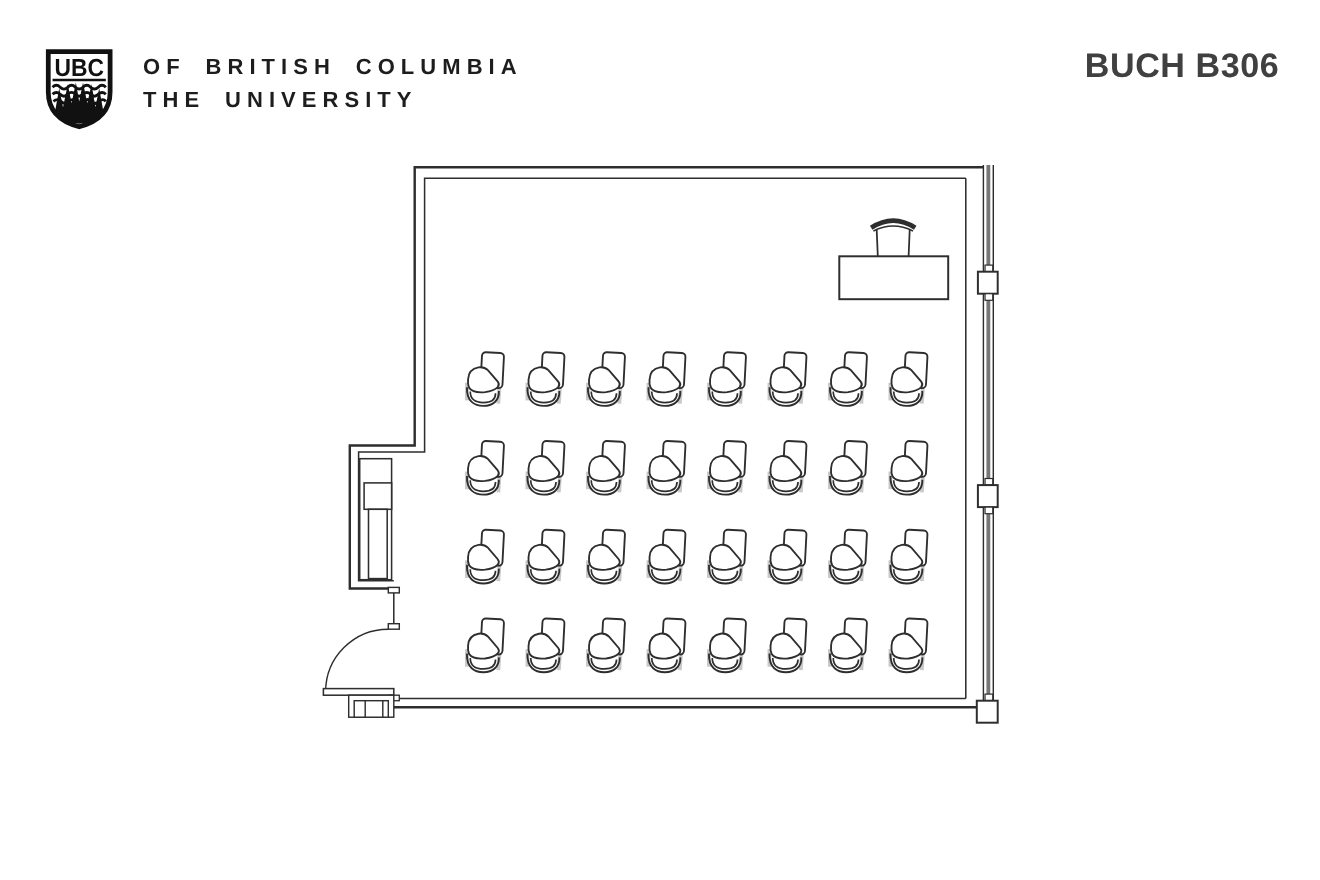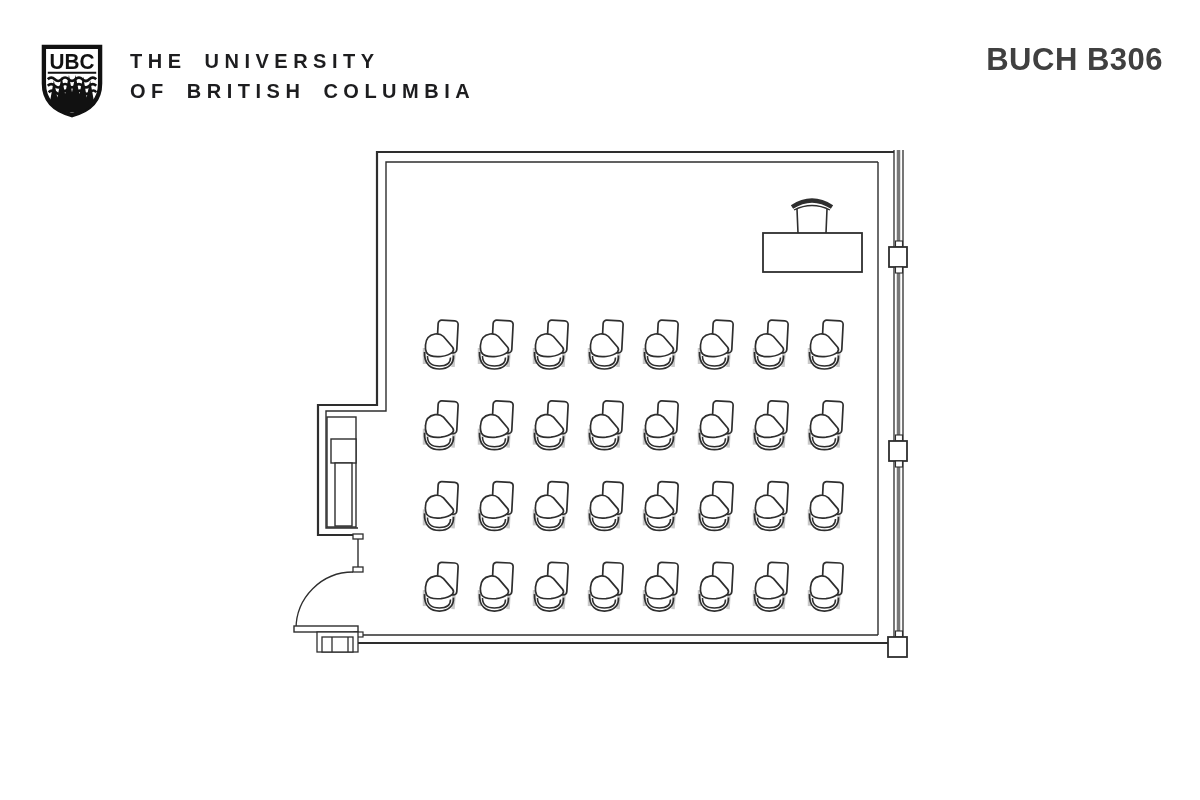--- a/index.html
+++ b/index.html
@@ -31,22 +31,22 @@
     <path d="M9,33.5 H65" stroke="#111111" stroke-width="2.5" fill="none"></path>
     <g stroke="#111111" stroke-width="3" fill="none">
       <path d="M9,41 q4,-4 8,0 q4,4 8,0 q4,-4 8,0 q4,4 8,0 q4,-4 8,0 q4,4 8,0 q4,-4 8,0"></path>
       <path d="M9,48.5 q4,-4 8,0 q4,4 8,0 q4,-4 8,0 q4,4 8,0 q4,-4 8,0 q4,4 8,0 q4,-4 8,0"></path>
       <path d="M10,56 q4,-4 8,0 q4,4 8,0 q4,-4 8,0 q4,4 8,0 q4,-4 8,0 q4,4 8,0 q4,-4 7,0"></path>
     </g>
     <path d="M11,70 L16,42 L20,62 L25,38 L29,58 L33.5,36 L37,56 L41,36 L45.5,58 L50,38 L54,62 L58,42 L63,70 Q52,78.5 37,79.5 Q22,78.5 11,70 Z" fill="#111111"></path>
   </svg>
 
   <div class="wordmark">
+    <div>OF BRITISH COLUMBIA</div>
     <div>THE UNIVERSITY</div>
-    <div>OF BRITISH COLUMBIA</div>
   </div>
 
   <div class="room-title">BUCH B306</div>
 </div>
 
 <svg class="plan-svg" viewBox="0 0 1200 800">
   <defs>
 
     <g id="chair">
       <path d="M2.5,29 V45" stroke="#c9c9c9" stroke-width="3.5" fill="none"></path>

